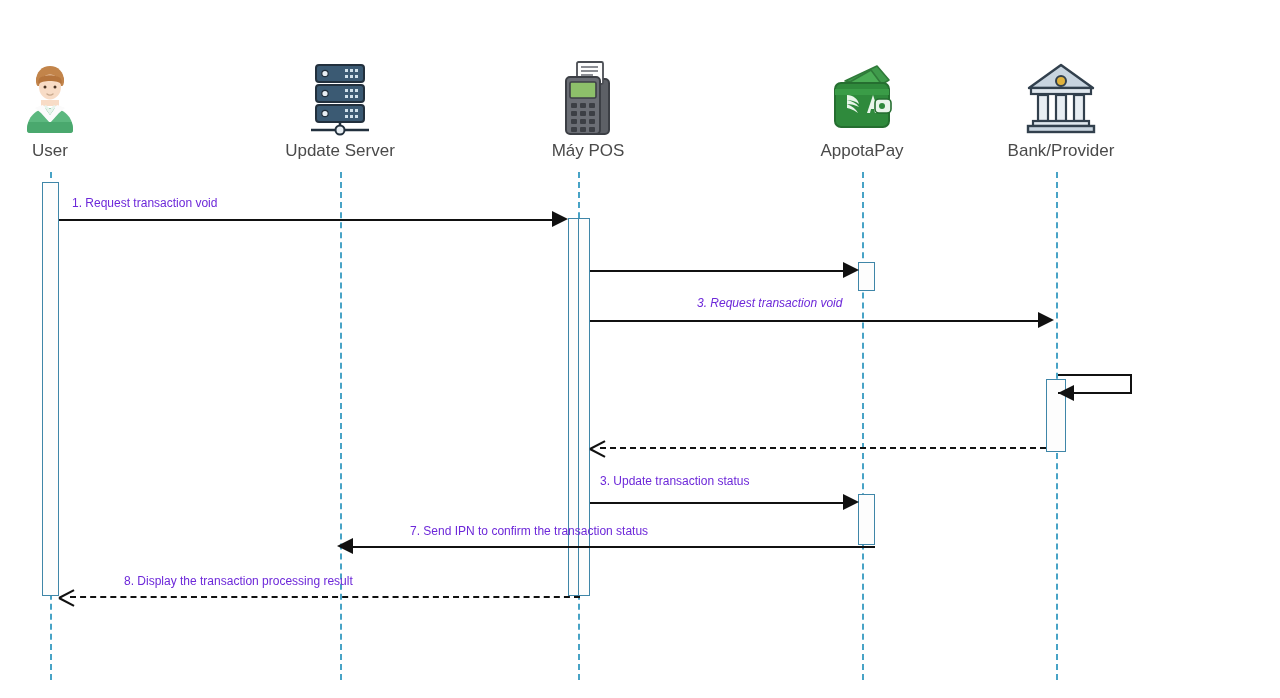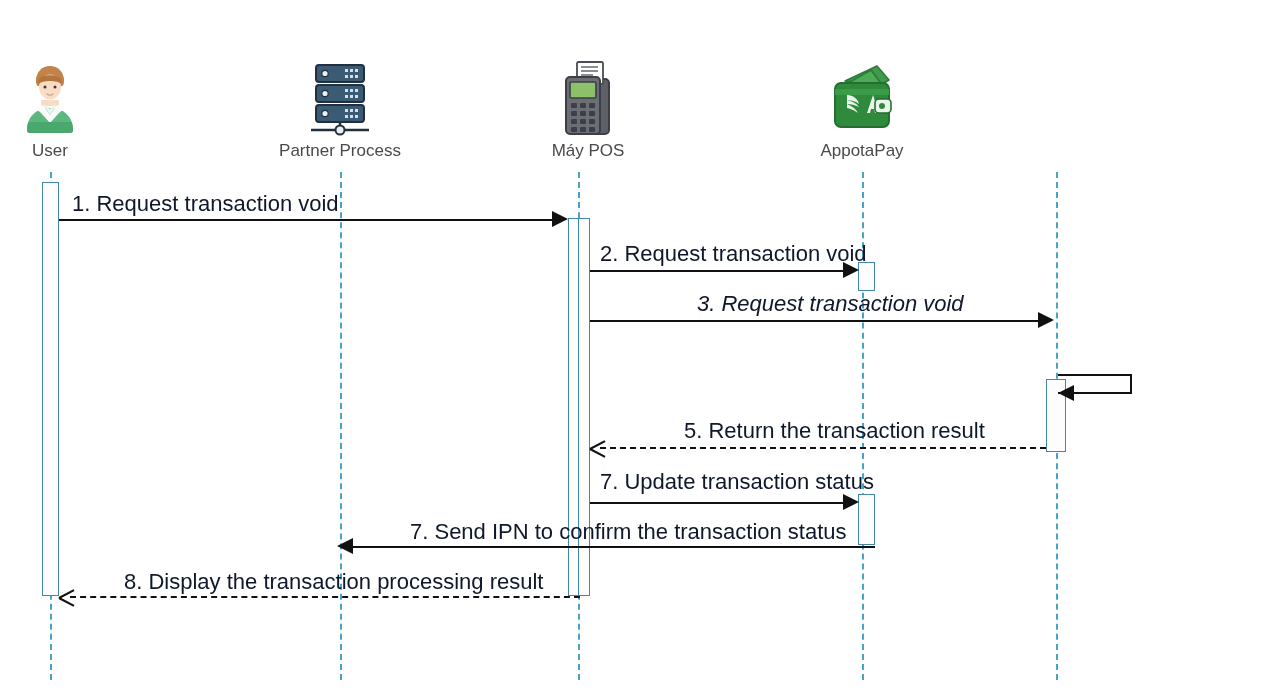--- a/index.html
+++ b/index.html
@@ -90,22 +90,22 @@
     transform-origin: left center;
     transform: rotate(-28deg);
   }
   .arrow-head.open-left::after {
     top: 8px;
     transform-origin: left center;
     transform: rotate(28deg);
   }
   .msg-label {
     position: absolute;
-    font-size: 22px;
-    color: #0f172a;
+    font-size: 12px;
+    color: #6d28d9;
     white-space: nowrap;
     line-height: 21px;
   }
   .self-loop {
     position: absolute;
     box-sizing: border-box;
     border-top: 2px solid #111111;
     border-right: 2px solid #111111;
     border-bottom: 2px solid #111111;
   }
@@ -162,21 +162,21 @@
             <rect x="52" y="52" width="3" height="3"></rect>
           <rect x="42" y="58" width="3" height="3"></rect>
             <rect x="47" y="58" width="3" height="3"></rect>
             <rect x="52" y="58" width="3" height="3"></rect>
         </g>
         <line x1="37" y1="65" x2="37" y2="71" stroke="#22303d" stroke-width="2.5"></line>
         <line x1="8" y1="73" x2="66" y2="73" stroke="#22303d" stroke-width="2.5"></line>
         <circle cx="37" cy="73" r="4.5" fill="#e8eef3" stroke="#22303d" stroke-width="2"></circle>
       </svg>
     </div>
-    <div class="actor-label">Partner Process</div>
+    <div class="actor-label">Update Server</div>
   </div>
 
   <div class="actor-head" style="left:862px; top:55px;">
     <div class="actor-icon">
       <svg width="74" height="80" viewBox="0 0 74 80" aria-hidden="true">
         <path d="M20 24L52 9l12 14-10 6z" fill="#3f9a4b" stroke="#2f7a39" stroke-width="1.6" stroke-linejoin="round"></path>
         <path d="M16 30L46 13l12 16-8 6z" fill="#4aac55" stroke="#2f7a39" stroke-width="1.6" stroke-linejoin="round"></path>
         <rect x="10" y="26" width="54" height="44" rx="6" fill="#2f8a3c" stroke="#256e30" stroke-width="2"></rect>
         <path d="M10 32h54v6H10z" fill="#3a9c47"></path>
         <path d="M22 38c6 0 11 4 12 9-4-3-8-4-12-4 5 1 9 3 12 7-4-2-8-3-12-3 5 2 9 5 11 9-5-4-11-5-11-5z" fill="#e9f5ea"></path>
@@ -212,54 +212,67 @@
             <rect x="36" y="62" width="6" height="5" rx="1"></rect>
           <rect x="18" y="70" width="6" height="5" rx="1"></rect>
             <rect x="27" y="70" width="6" height="5" rx="1"></rect>
             <rect x="36" y="70" width="6" height="5" rx="1"></rect>
         </g>
       </svg>
     </div>
     <div class="actor-label">Máy POS</div>
   </div>
 
+  <div class="actor-head" style="left:1061px; top:55px;">
+    <div class="actor-icon">
+      <svg width="80" height="80" viewBox="0 0 80 80" aria-hidden="true">
+        <path d="M40 8L72 31H8z" fill="#c8d4df" stroke="#32404d" stroke-width="2.4" stroke-linejoin="round"></path>
+        <circle cx="40" cy="24" r="5" fill="#e0b23c" stroke="#32404d" stroke-width="2"></circle>
+        <rect x="10" y="31" width="60" height="6" fill="#dfe7ee" stroke="#32404d" stroke-width="2.2"></rect>
+        <rect x="17" y="38" width="10" height="26" fill="#e8eef3" stroke="#32404d" stroke-width="2.2"></rect>
+        <rect x="35" y="38" width="10" height="26" fill="#e8eef3" stroke="#32404d" stroke-width="2.2"></rect>
+        <rect x="53" y="38" width="10" height="26" fill="#e8eef3" stroke="#32404d" stroke-width="2.2"></rect>
+        <rect x="12" y="64" width="56" height="5" fill="#dfe7ee" stroke="#32404d" stroke-width="2.2"></rect>
+        <rect x="7" y="69" width="66" height="6" fill="#c8d4df" stroke="#32404d" stroke-width="2.4"></rect>
+      </svg>
+    </div>
+    <div class="actor-label">Bank/Provider</div>
+  </div>
 
   <div class="lifeline" style="left:50px;   top:172px; height:508px;"></div>
   <div class="lifeline" style="left:340px;  top:172px; height:508px;"></div>
   <div class="lifeline" style="left:578px;  top:172px; height:508px;"></div>
   <div class="lifeline" style="left:862px;  top:172px; height:508px;"></div>
   <div class="lifeline" style="left:1056px; top:172px; height:508px;"></div>
 
   <div class="activation" style="left:42px;   top:182px; width:17px;  height:414px;"></div>
   <div class="activation" style="left:568px;  top:218px; width:11px;  height:378px;"></div>
   <div class="activation" style="left:578px;  top:218px; width:12px;  height:378px;"></div>
   <div class="activation" style="left:858px;  top:262px; width:17px;  height:29px;"></div>
   <div class="activation" style="left:1046px; top:379px; width:20px;  height:73px;"></div>
   <div class="activation" style="left:858px; top:494px; width:17px;  height:51px;"></div>
 
   <div class="msg-label" style="left:72px; top:193px;">1. Request transaction void</div>
   <div class="msg-line" style="left:59px; top:219px; width:505px;"></div>
   <div class="arrow-head right" style="left:552px; top:211px;"></div>
 
-  <div class="msg-label" style="left:600px; top:243px;">2. Request transaction void</div>
   <div class="msg-line" style="left:590px; top:270px; width:255px;"></div>
   <div class="arrow-head right" style="left:843px; top:262px;"></div>
 
   <div class="msg-label" style="left:697px; top:293px;font-style:italic;">3. Request transaction void</div>
   <div class="msg-line" style="left:590px; top:320px; width:450px;"></div>
   <div class="arrow-head right" style="left:1038px; top:312px;"></div>
 
   <div class="self-loop" style="left:1058px; top:374px; width:74px; height:20px;"></div>
   <div class="arrow-head left" style="left:1058px; top:385px;"></div>
 
-  <div class="msg-label" style="left:684px; top:420px;">5. Return the transaction result</div>
   <div class="msg-line dashed" style="left:600px; top:447px; width:446px;"></div>
   <div class="arrow-head open-left" style="left:590px; top:440px;"></div>
 
-  <div class="msg-label" style="left:600px; top:471px;">7. Update transaction status</div>
+  <div class="msg-label" style="left:600px; top:471px;">3. Update transaction status</div>
   <div class="msg-line" style="left:590px; top:502px; width:255px;"></div>
   <div class="arrow-head right" style="left:843px; top:494px;"></div>
 
   <div class="msg-label" style="left:410px; top:521px;">7. Send IPN to confirm the transaction status</div>
   <div class="msg-line" style="left:352px; top:546px; width:523px;"></div>
   <div class="arrow-head left" style="left:337px; top:538px;"></div>
 
   <div class="msg-label" style="left:124px; top:571px;">8. Display the transaction processing result</div>
   <div class="msg-line dashed" style="left:70px; top:596px; width:510px;"></div>
   <div class="arrow-head open-left" style="left:59px; top:589px;"></div>

